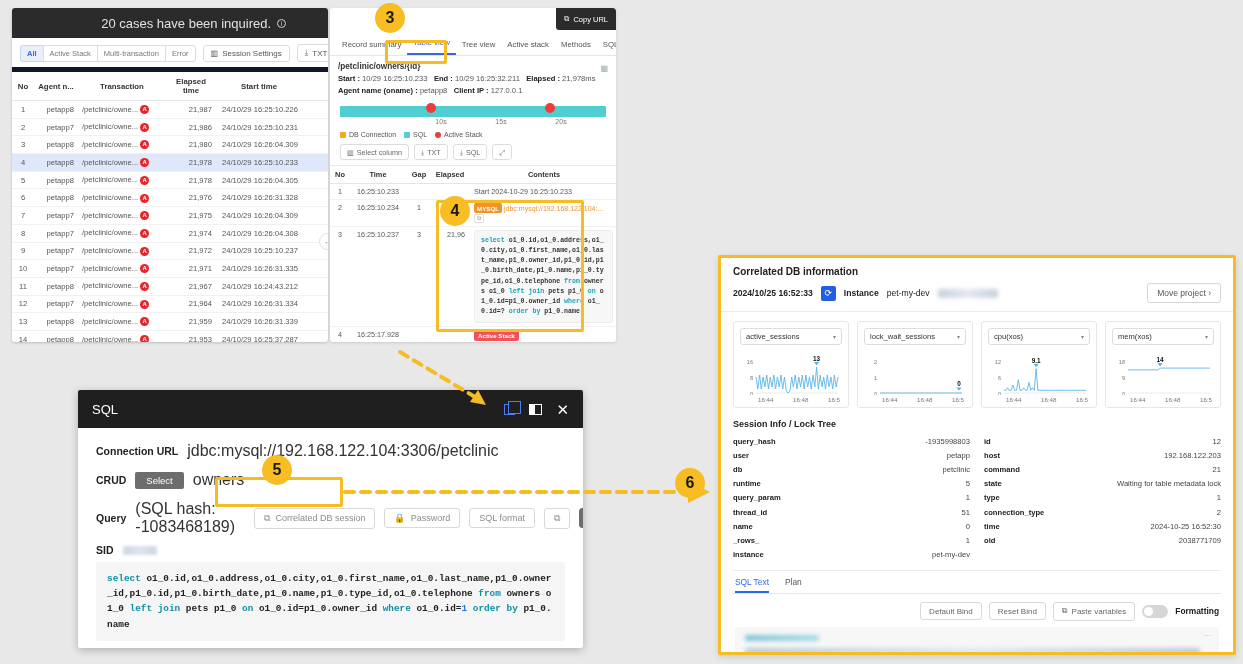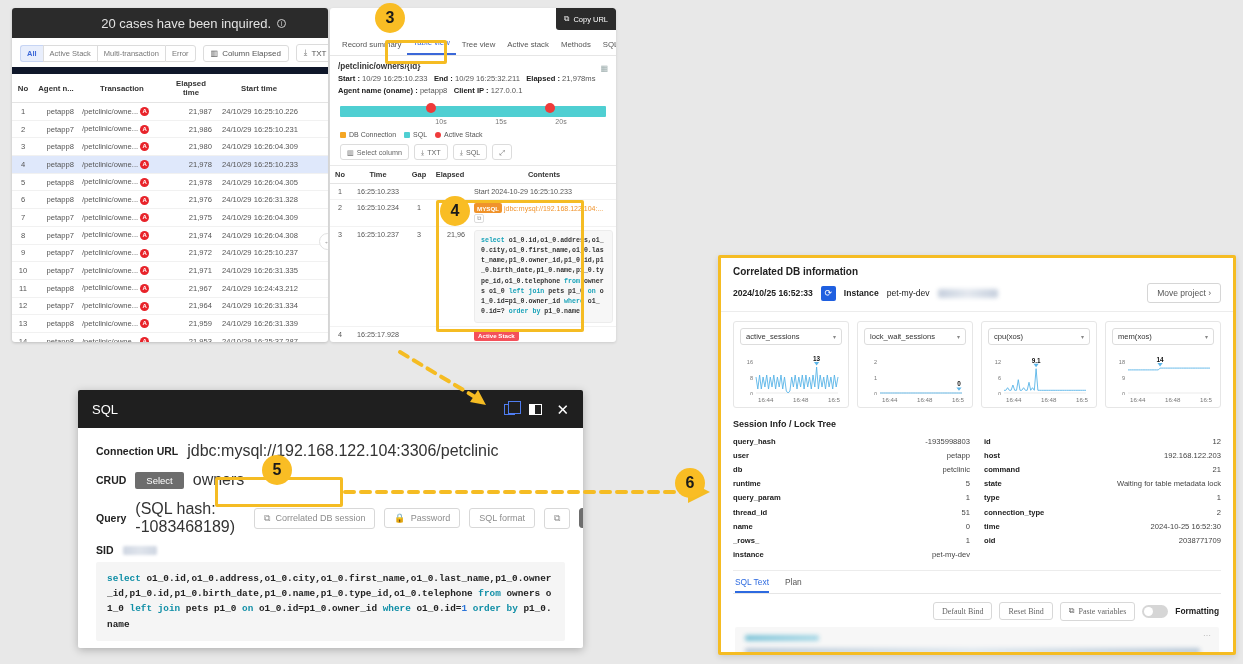--- a/index.html
+++ b/index.html
@@ -25,21 +25,21 @@
   }
   .lp-title { font-size: 10.5px; font-weight: bold; letter-spacing: .1px; margin-top: 40px; }
   .lp-sub { font-size: 13px; color: #e2e2e2; }
   .info-circle {
     width: 9px; height: 9px; border: 1px solid #cfcfcf; border-radius: 50%;
     color: #cfcfcf; font-size: 7px; line-height: 7px; text-align: center;
     display: inline-block;
   }
   .lp-toolbar {
     display: flex; align-items: center; gap: 0; padding: 6px 8px 5px 8px;
-    border-bottom: 7px solid #0f172a;
+    border-bottom: 5px solid #0f172a;
   }
   .seg { display: flex; }
   .seg-btn {
     font-size: 7.5px; color: #777; background: #fff;
     border: 1px solid #dcdcdc; padding: 3px 6px; white-space: nowrap;
     border-right: none;
   }
   .seg-btn:first-child { border-radius: 3px 0 0 3px; }
   .seg-btn:last-child { border-radius: 0 3px 3px 0; border-right: 1px solid #dcdcdc; }
   .seg-btn.active { background: #e8eefc; color: #3b68d8; border-color: #c7d5f4; font-weight: bold; }
@@ -280,21 +280,21 @@
   .rp-tabs { display: flex; gap: 16px; padding: 6px 14px 0 14px; }
   .rp-tab { font-size: 8.4px; color: #555; padding-bottom: 4px; }
   .rp-tab.active { color: #2d6ae0; border-bottom: 2px solid #2d6ae0; }
   .rp-tabs-line { border-bottom: 1px solid #e6e6e6; margin: 0 12px; }
   .bind-bar {
     display: flex; align-items: center; justify-content: flex-end; gap: 7px;
     padding: 8px 14px 6px 14px;
   }
   .bind-btn {
     font-size: 8px; color: #666; border: 1px solid #d8d8d8; background: #fff;
-    border-radius: 3px; padding: 3.5px 8px; display: flex; align-items: center; gap: 4px; font-family: Liberation Serif, serif;
+    border-radius: 3px; padding: 3.5px 8px; display: flex; align-items: center; gap: 4px;
   }
   .toggle-sm {
     width: 26px; height: 13px; border-radius: 7px; background: #d6d6d6; position: relative;
   }
   .toggle-sm::after {
     content: ""; position: absolute; left: 2px; top: 2px; width: 9px; height: 9px;
     border-radius: 50%; background: #fff;
   }
   .fmt-lbl { font-size: 8.4px; font-weight: bold; color: #222; }
   .sqltext-box {
@@ -334,21 +334,21 @@
 
     <div class="lp-toolbar">
       <div class="seg">
         <div class="seg-btn active">All</div>
         <div class="seg-btn">Active Stack</div>
         <div class="seg-btn">Multi-transaction</div>
         <div class="seg-btn">Error</div>
       </div>
       <div class="tb-btn">
         <span>▥</span>
-        <span>Column Elapsed</span>
+        <span>Session Settings</span>
       </div>
       <div class="tb-btn">
         <span class="dl-icon">⤓</span>
         <span>TXT</span>
       </div>
 
     </div>
 
     <table class="trace">
       <thead>

